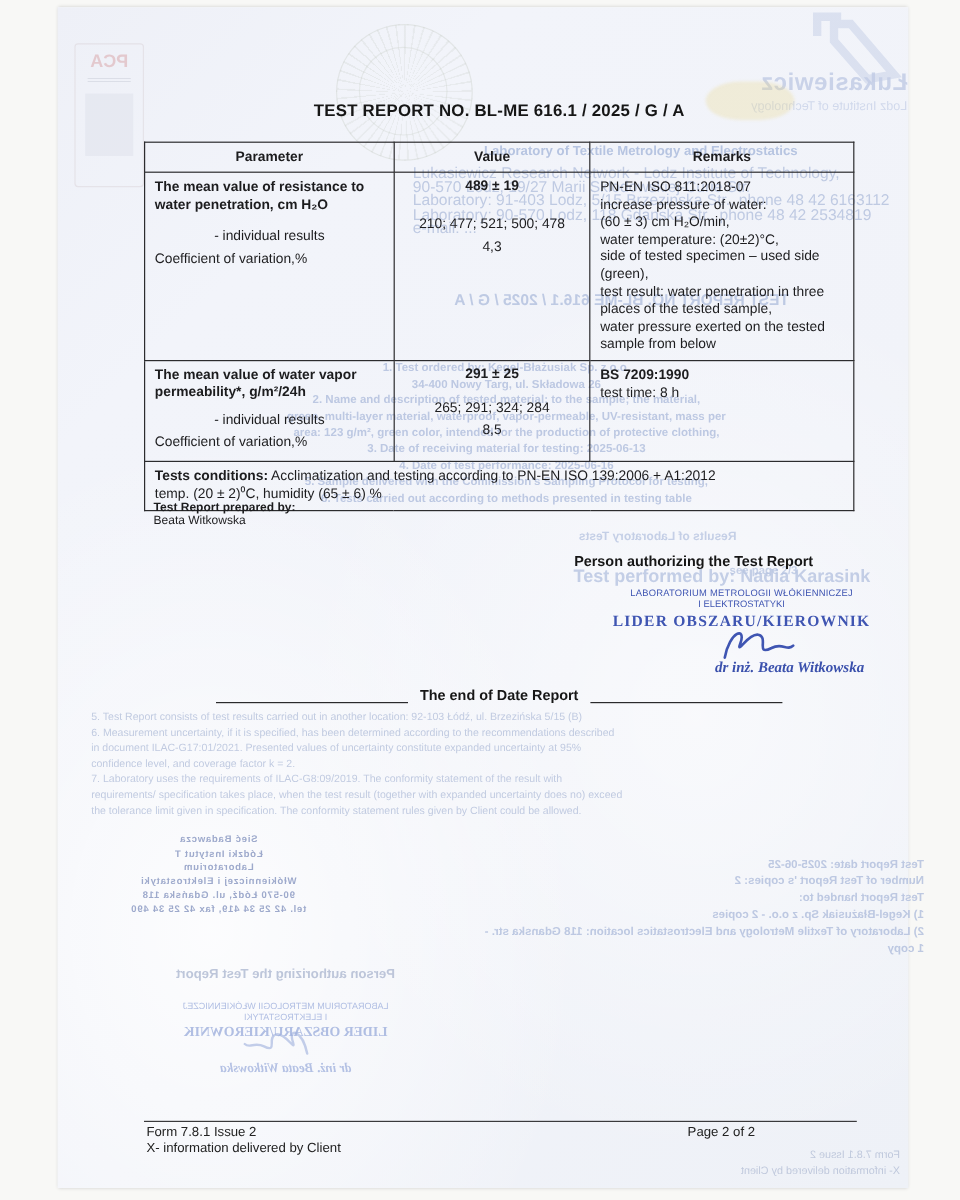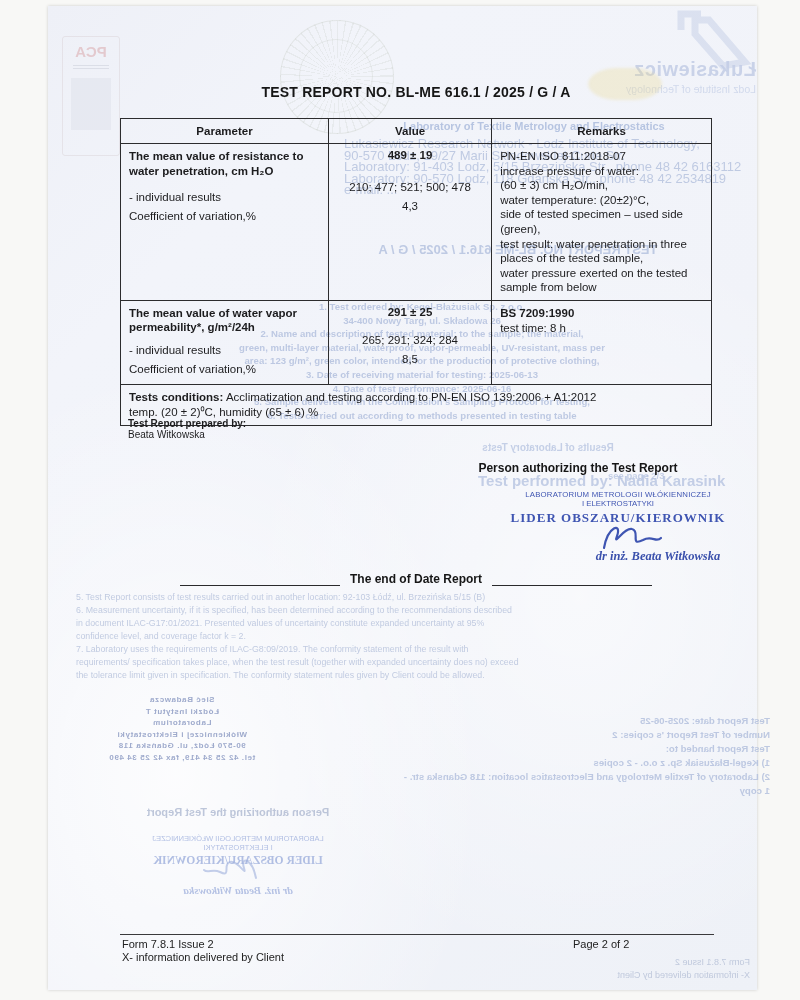--- a/index.html
+++ b/index.html
@@ -71,21 +71,21 @@
   .title{left:72px;top:78px;width:592px;text-align:center;font-weight:bold;font-size:14px;
         letter-spacing:.2px;color:#161616;}
   table.rep{position:absolute;left:72px;top:112px;width:592px;border-collapse:collapse;
         font-size:11.5px;color:#1c1c1e;}
   table.rep td,table.rep th{border:1.4px solid #2c2c2e;vertical-align:top;padding:5px 8px;}
   table.rep th{font-size:11.5px;font-weight:bold;text-align:center;padding:6px 4px;}
   .col-p{width:202px;}
   .col-v{width:158px;text-align:center;}
   .col-r{width:216px;}
   .cell-main{font-weight:bold;line-height:14.5px;}
-  .cell-sub1{margin-top:13px;}
+  .cell-sub1{margin-top:13px;text-align:center;}
   .cell-sub2{margin-top:7px;}
   .val-main{font-weight:bold;}
   .val-ind{margin-top:20px;}
   .val-cv{margin-top:7px;}
   .r2 .cell-sub1{margin-top:9px;}
   .r2 .val-ind{margin-top:16px;}
   .remarks-lines{line-height:14.6px;}
   .rem-bold{font-weight:bold;}
   td.cond{padding:6px 8px;line-height:15px;}
   .row1-h{height:136px;}

